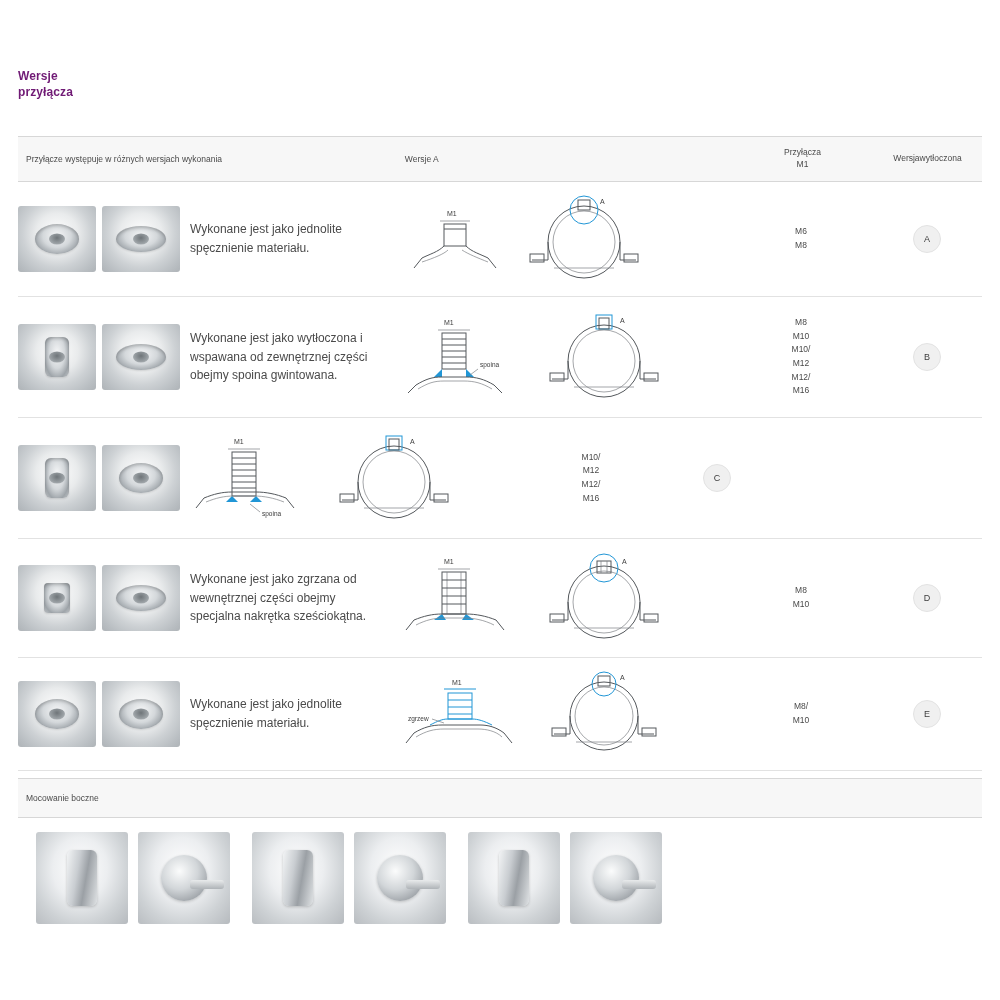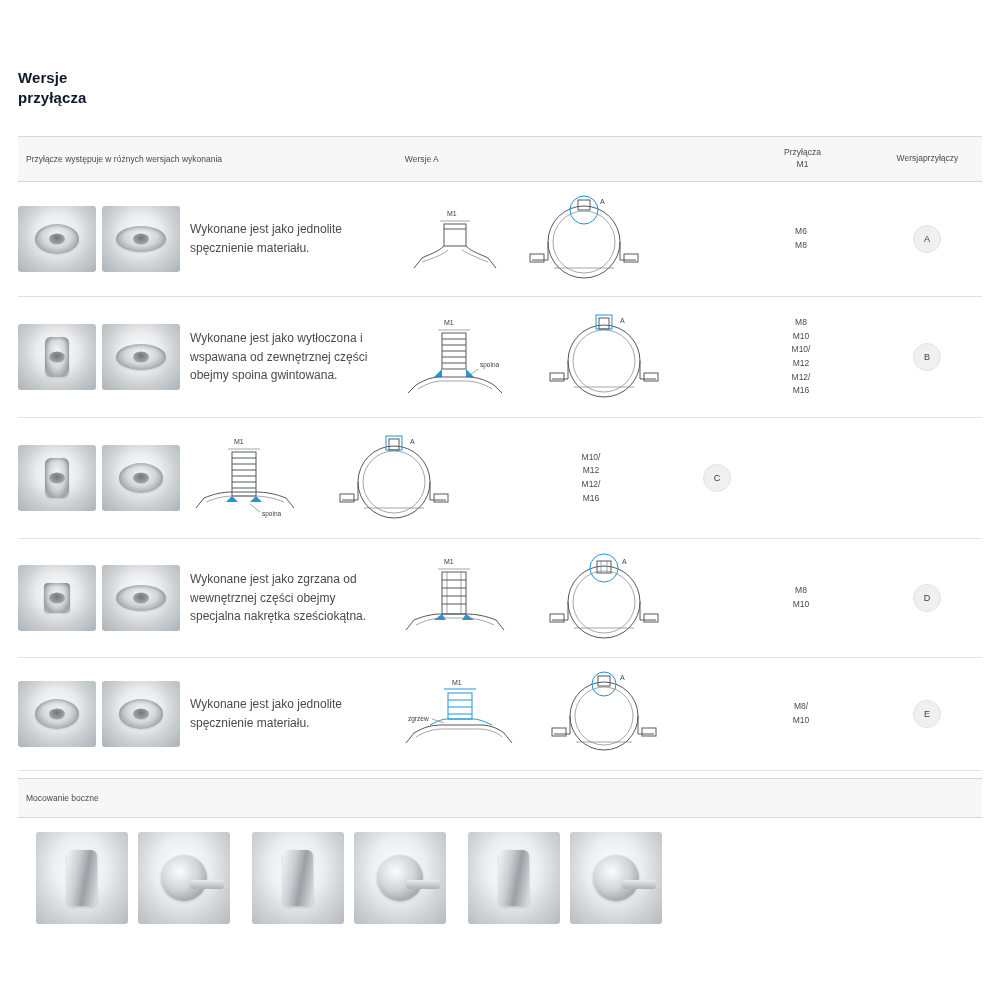--- a/index.html
+++ b/index.html
@@ -8,21 +8,21 @@
     background:#ffffff;
     font-family:"Liberation Sans", sans-serif;
     color:#3c3c3c;
     -webkit-font-smoothing:antialiased;
   }
   .page{position:relative;width:1000px;height:1000px;overflow:hidden;}
 
   
   .title{
     position:absolute;left:18px;top:68px;
-    font-size:15px;font-weight:bold;color:#0f172a;line-height:1.35;
+    font-size:12px;font-weight:bold;color:#701a75;line-height:1.35;
     letter-spacing:.1px;
   }
 
   
   .tbl{position:absolute;left:18px;top:136px;width:964px;}
   .hdr{
     display:flex;align-items:flex-start;
     border-top:1px solid #d7d7d7;border-bottom:1px solid #d7d7d7;
     background:#f7f7f7;height:44px;
   }
@@ -121,21 +121,21 @@
 
     <div class="hdr">
       <div class="c ml" style="width:382px">Przyłącze występuje w różnych wersjach wykonania</div>
       <div class="c" style="width:330px">Wersje A</div>
       <div class="c center two-line" style="width:142px;flex-direction:column;justify-content:center;">
         <div>Przyłącza</div>
         <div>M1</div>
       </div>
       <div class="c center two-line" style="width:110px;justify-content:center;">
         <div>Wersja</div>
-        <div>przyłączy</div>
+        <div>wytłoczona</div>
       </div>
     </div>
 
     <div class="row" style="min-height:114px">
       <div class="cell" style="width:172px">
         <div class="photos">
           <div class="photo"></div>
           <div class="photo flat"></div>
         </div>
       </div>

